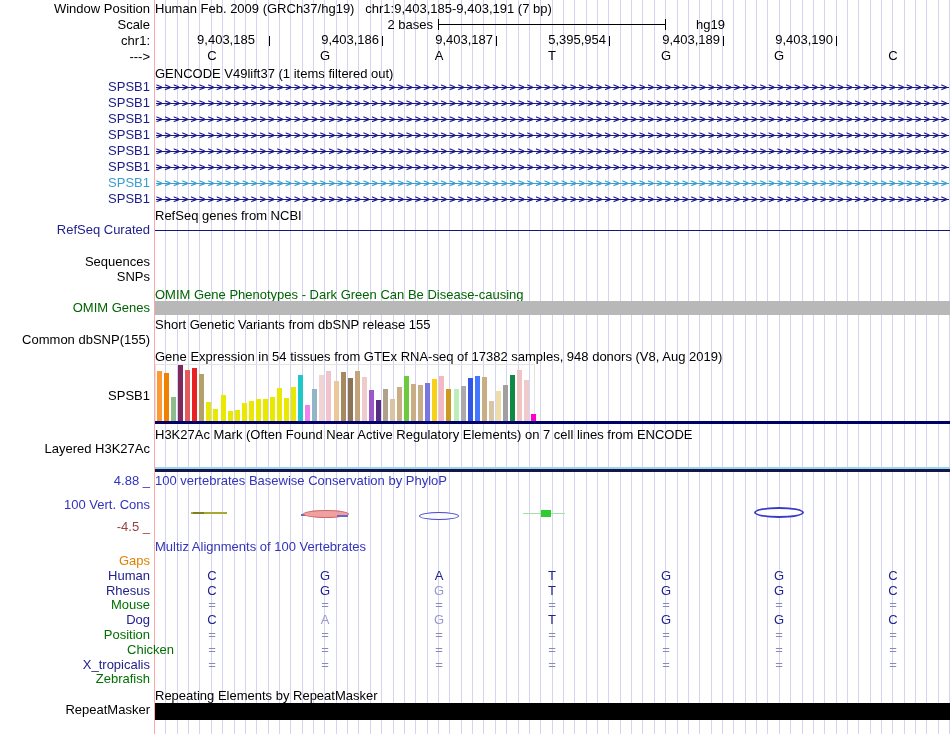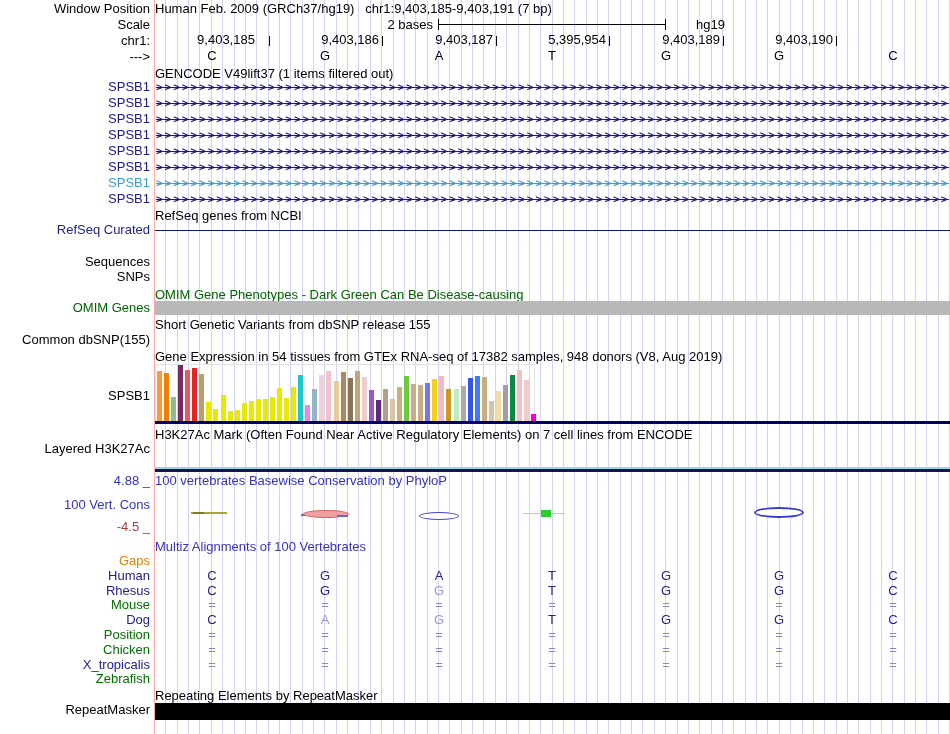--- a/index.html
+++ b/index.html
@@ -248,21 +248,21 @@
       <div class="mzletter" style="left: 779px; top: 613px; color: rgb(34, 34, 140);">G</div>
       <div class="mzletter" style="left: 893px; top: 613px; color: rgb(34, 34, 140);">C</div>
       <div class="lab" style="top: 628px; color: rgb(0, 112, 0);">Position</div>
       <div class="mzletter" style="left: 212px; top: 628px; color: rgb(137, 137, 190);">=</div>
       <div class="mzletter" style="left: 325px; top: 628px; color: rgb(137, 137, 190);">=</div>
       <div class="mzletter" style="left: 439px; top: 628px; color: rgb(137, 137, 190);">=</div>
       <div class="mzletter" style="left: 552px; top: 628px; color: rgb(137, 137, 190);">=</div>
       <div class="mzletter" style="left: 666px; top: 628px; color: rgb(137, 137, 190);">=</div>
       <div class="mzletter" style="left: 779px; top: 628px; color: rgb(137, 137, 190);">=</div>
       <div class="mzletter" style="left: 893px; top: 628px; color: rgb(137, 137, 190);">=</div>
-      <div class="lab" style="top: 643px; color: rgb(0, 112, 0);">Chicken</div>
+      <div class="lab" style="top: 643px; color: rgb(0, 112, 0); padding-left: 24px;">Chicken</div>
       <div class="mzletter" style="left: 212px; top: 643px; color: rgb(137, 137, 190);">=</div>
       <div class="mzletter" style="left: 325px; top: 643px; color: rgb(137, 137, 190);">=</div>
       <div class="mzletter" style="left: 439px; top: 643px; color: rgb(137, 137, 190);">=</div>
       <div class="mzletter" style="left: 552px; top: 643px; color: rgb(137, 137, 190);">=</div>
       <div class="mzletter" style="left: 666px; top: 643px; color: rgb(137, 137, 190);">=</div>
       <div class="mzletter" style="left: 779px; top: 643px; color: rgb(137, 137, 190);">=</div>
       <div class="mzletter" style="left: 893px; top: 643px; color: rgb(137, 137, 190);">=</div>
       <div class="lab" style="top: 658px; color: rgb(34, 34, 140);">X_tropicalis</div>
       <div class="mzletter" style="left: 212px; top: 658px; color: rgb(137, 137, 190);">=</div>
       <div class="mzletter" style="left: 325px; top: 658px; color: rgb(137, 137, 190);">=</div>

